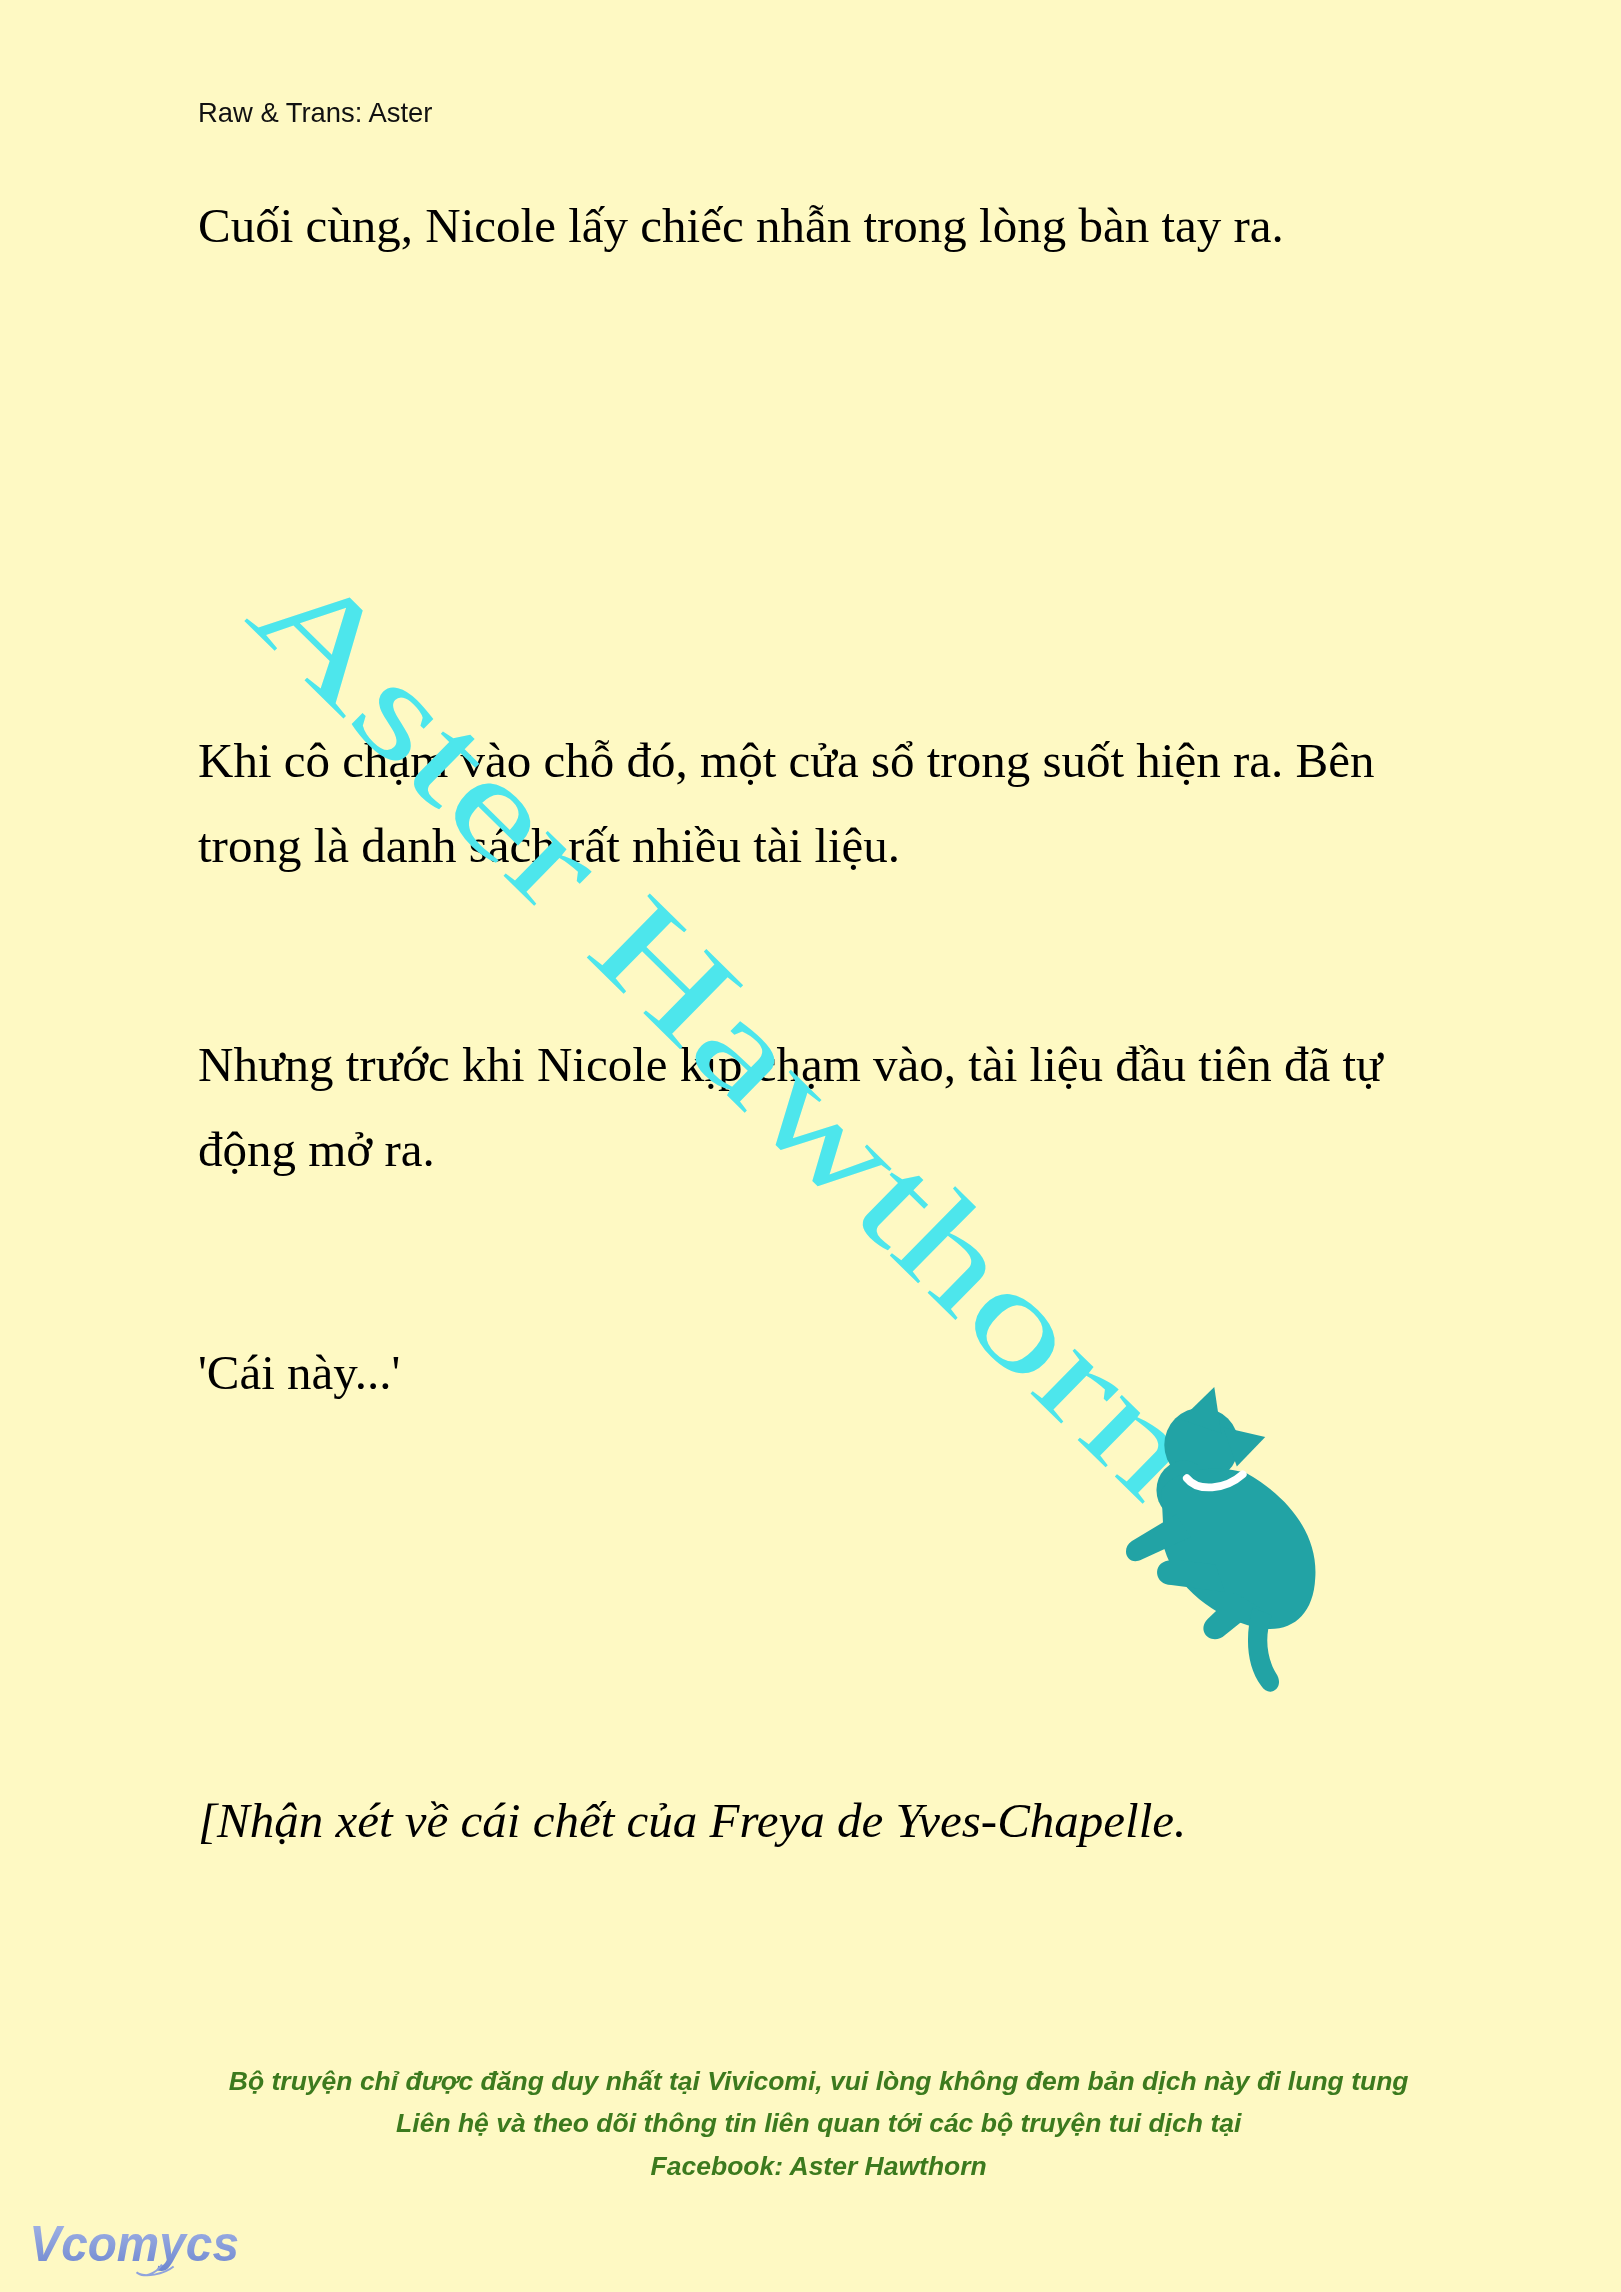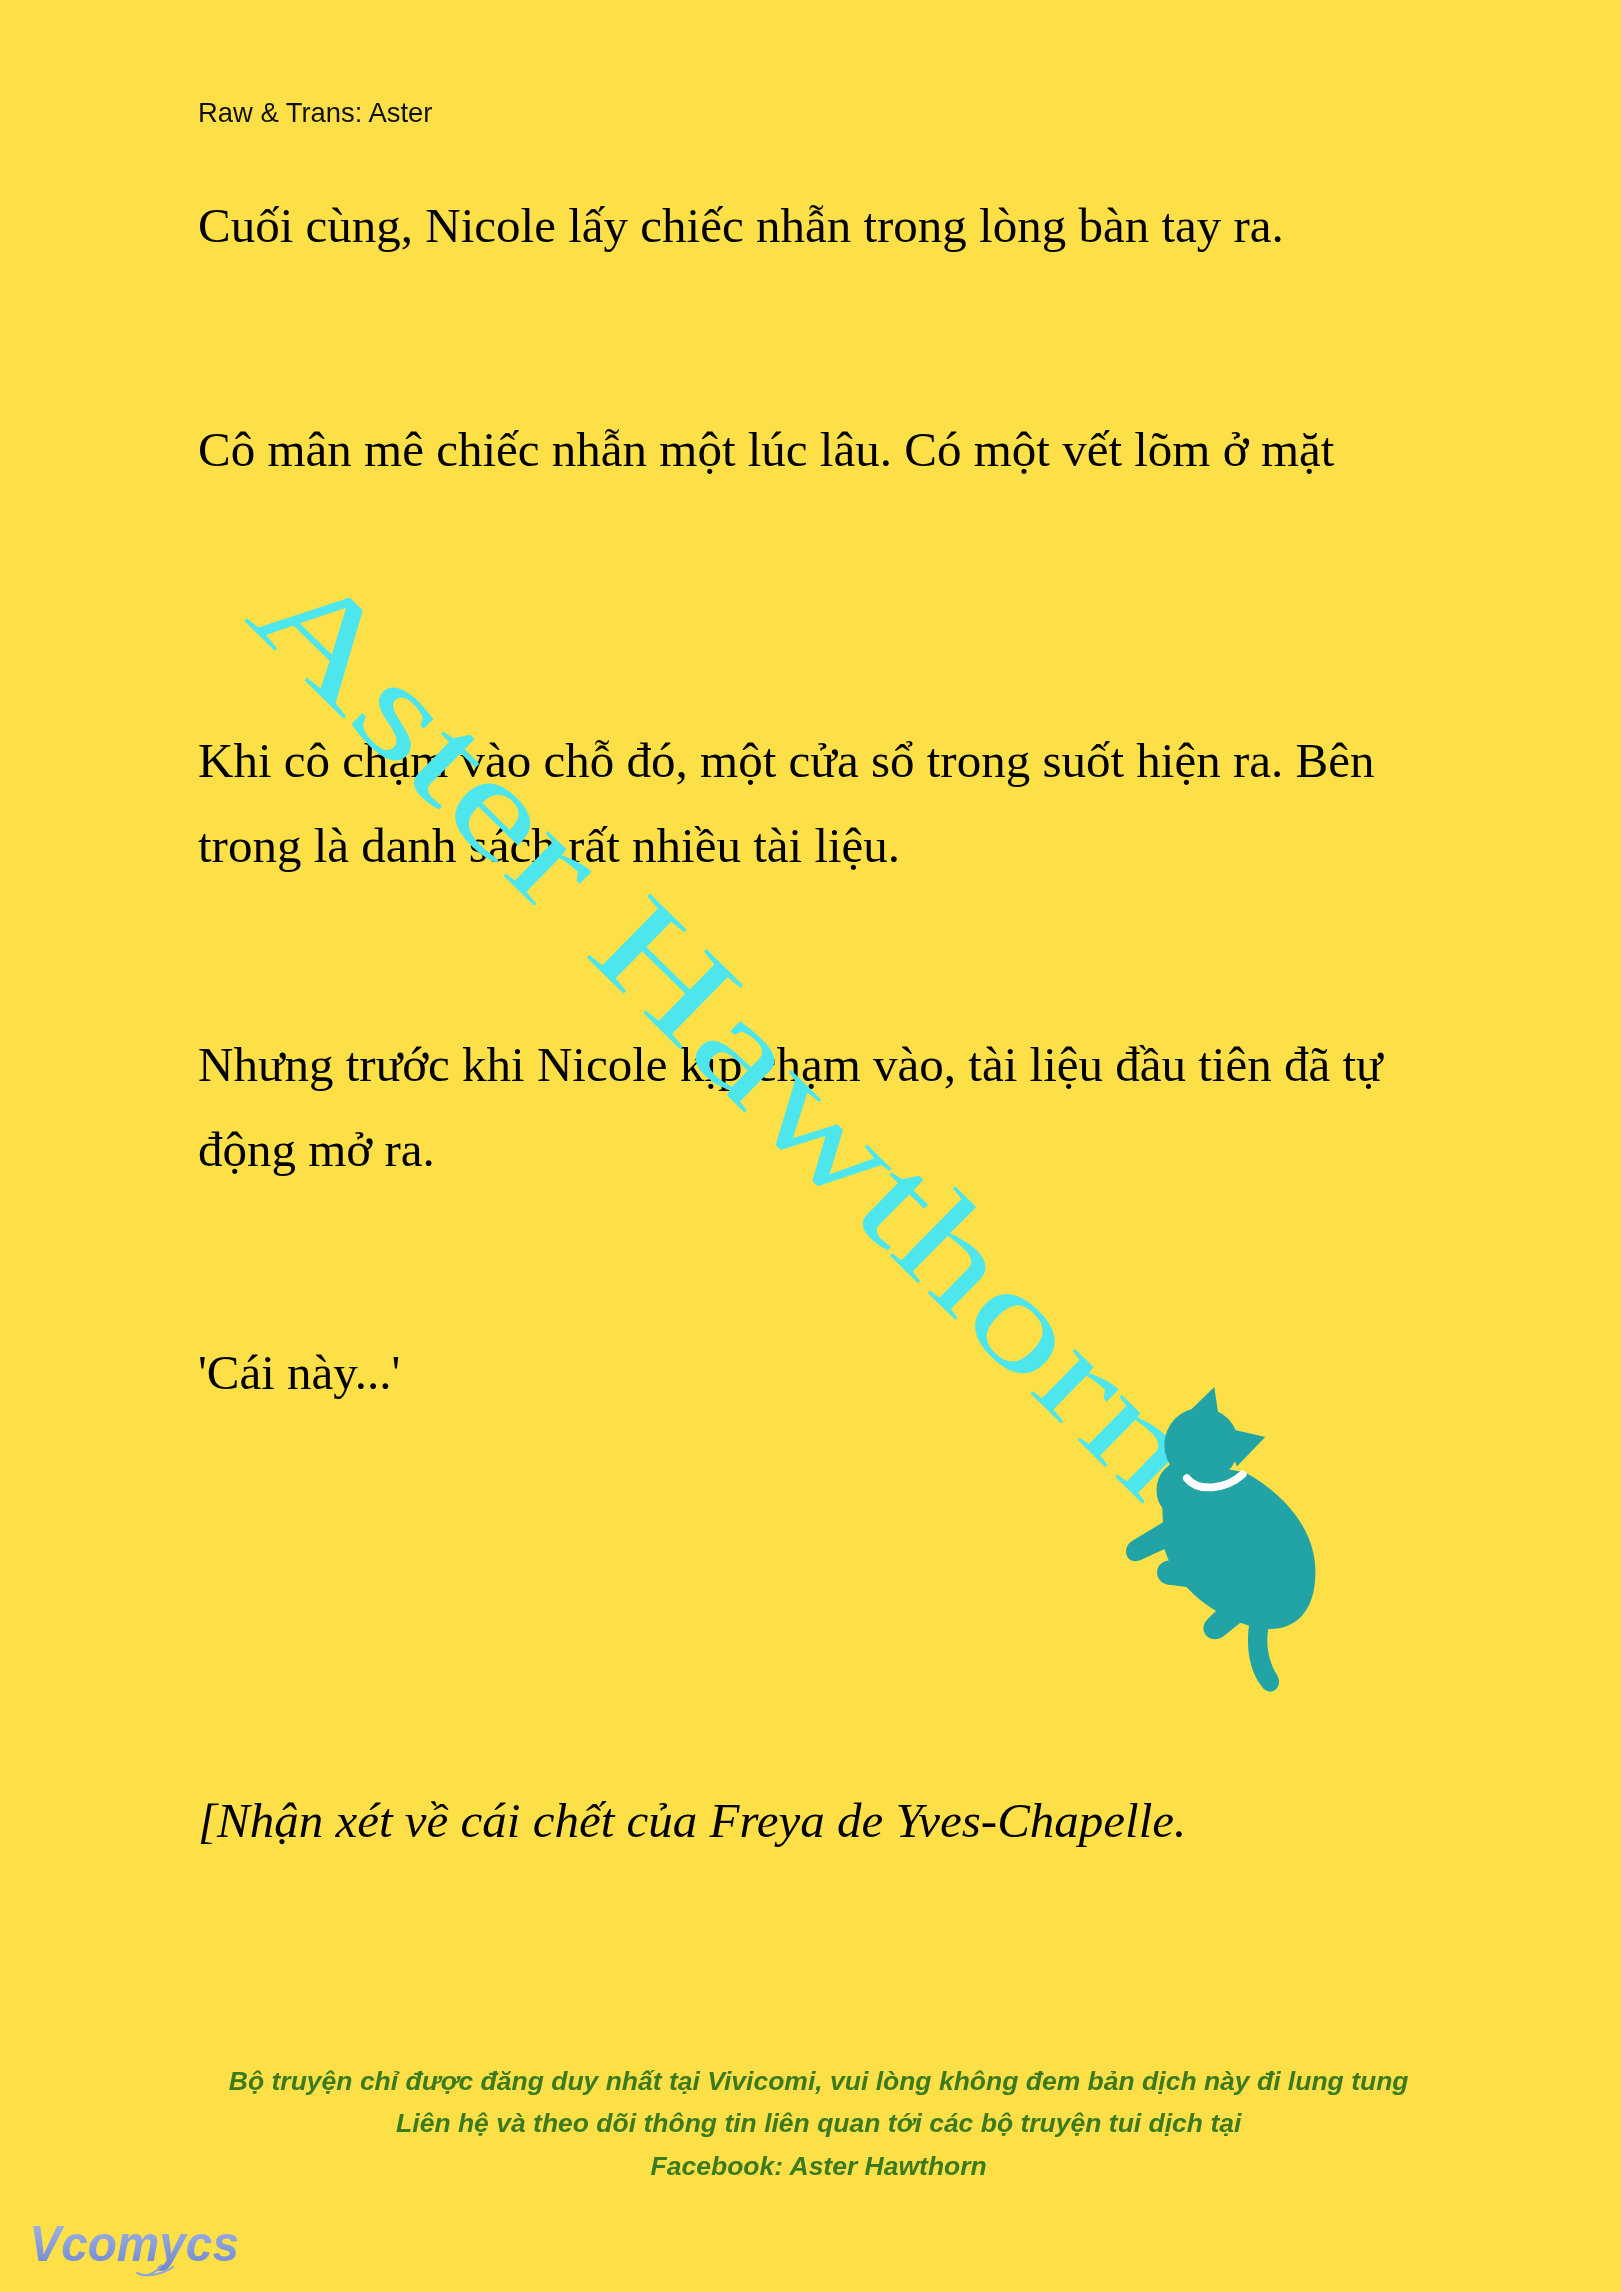--- a/index.html
+++ b/index.html
@@ -4,21 +4,21 @@
 <style>
   html, body {
     margin: 0;
     padding: 0;
     background: #ffffff;
   }
   .page {
     position: relative;
     width: 1621px;
     height: 2293px;
-    background: #fde047;
+    background: #fef9c3;
     overflow: hidden;
   }
   .header {
     position: absolute;
     left: 198px;
     top: 95px;
     font-family: "Liberation Sans", sans-serif;
     font-size: 27.4px;
     line-height: 35px;
     color: #111111;
@@ -80,21 +80,20 @@
 </style>
 </head>
 <body>
 
 <div class="page">
 
   <div class="header">Raw &amp; Trans: Aster</div>
 
   <div class="para-line" style="top:196px;">Cuối cùng, Nicole lấy chiếc nhẫn trong lòng bàn tay ra.</div>
 
-  <div class="para-line" style="top:420px;">Cô mân mê chiếc nhẫn một lúc lâu. Có một vết lõm ở mặt</div>
 
   <div class="para-line" style="top:731px;">Khi cô chạm vào chỗ đó, một cửa sổ trong suốt hiện ra. Bên</div>
   <div class="para-line" style="top:816px;">trong là danh sách rất nhiều tài liệu.</div>
 
   <div class="para-line" style="top:1035px;">Nhưng trước khi Nicole kịp chạm vào, tài liệu đầu tiên đã tự</div>
   <div class="para-line" style="top:1120px;">động mở ra.</div>
 
   <div class="para-line" style="top:1343px;">'Cái này...'</div>
 
 

